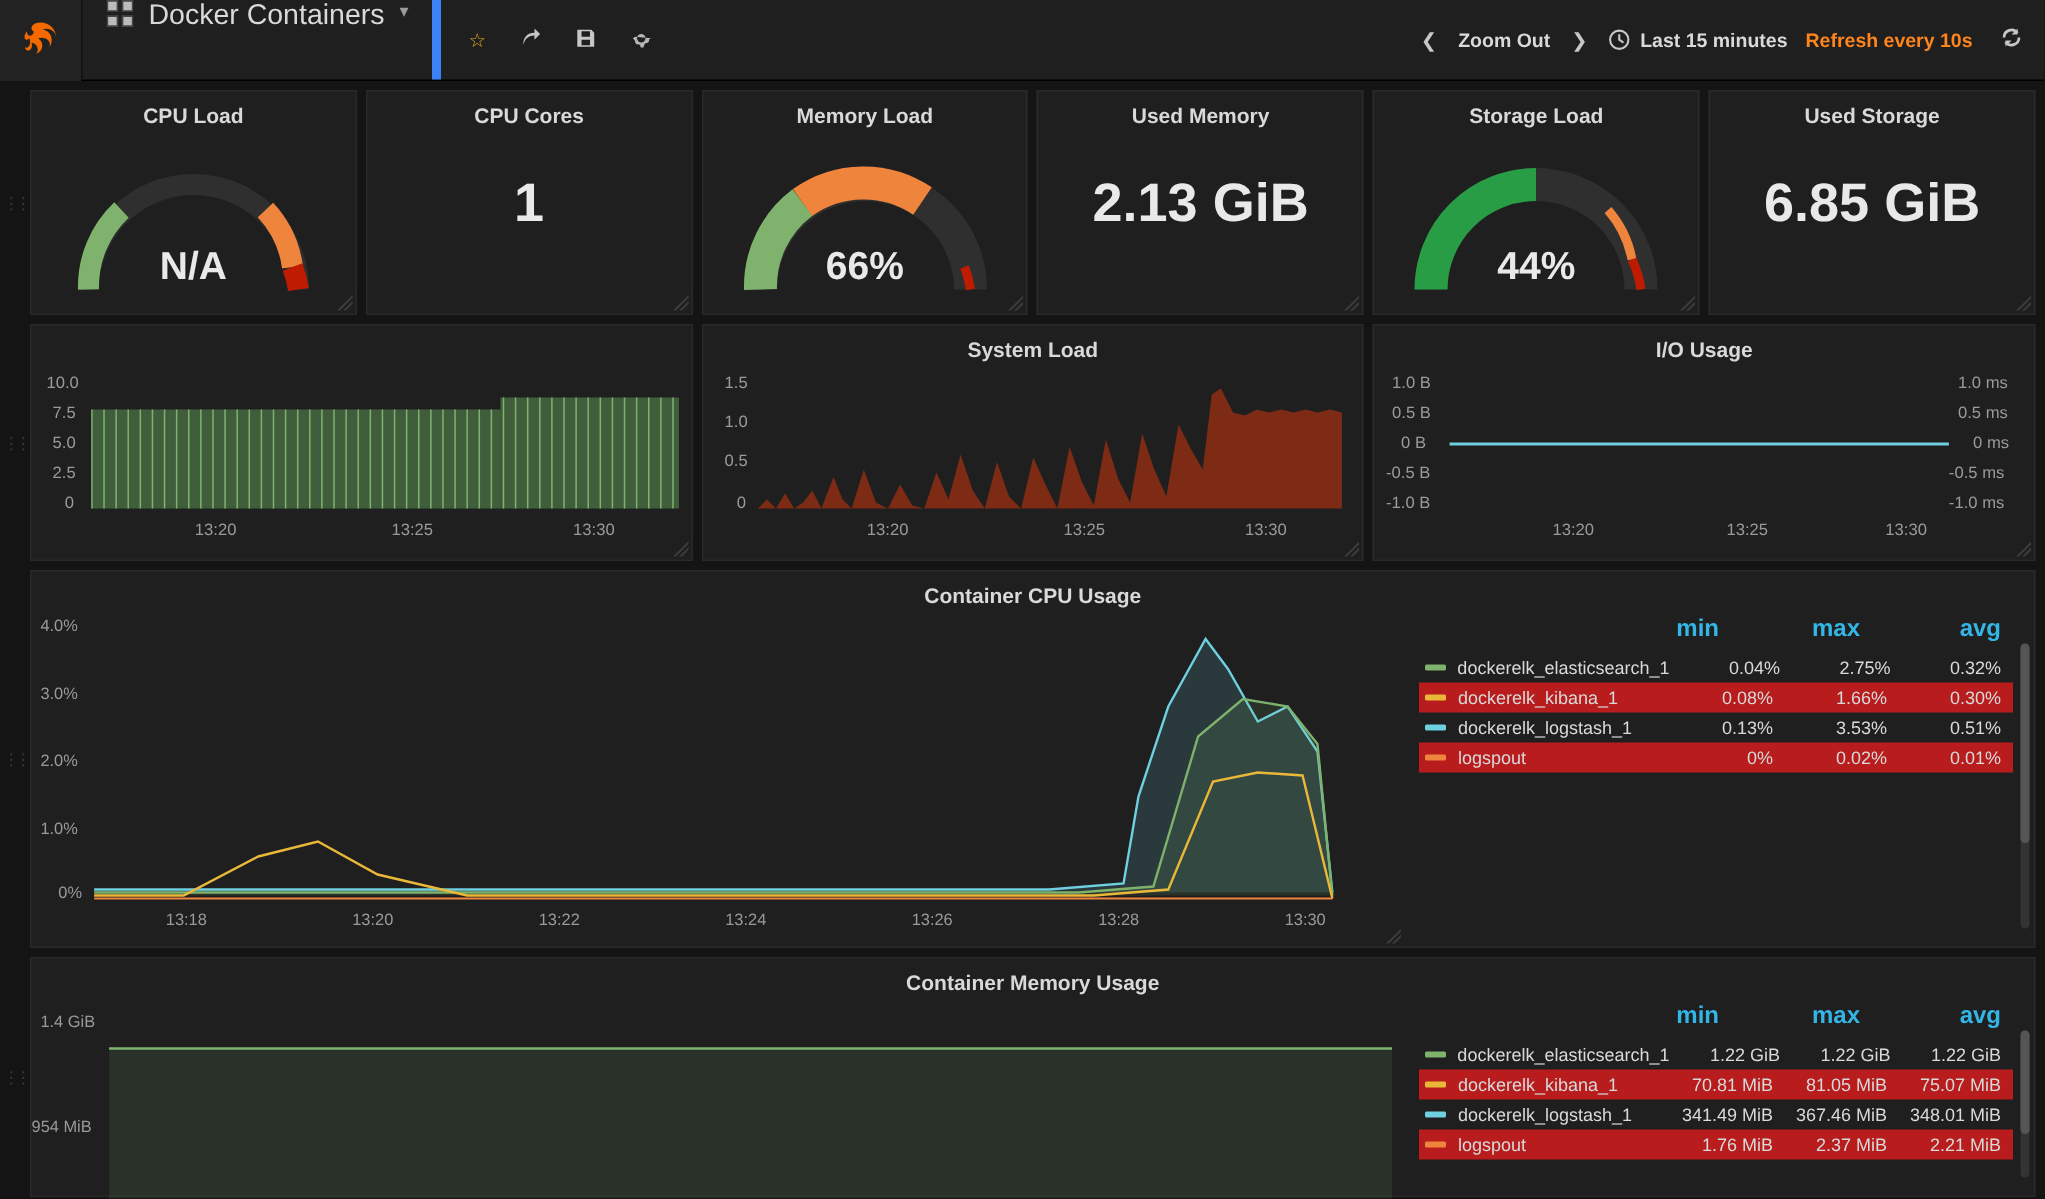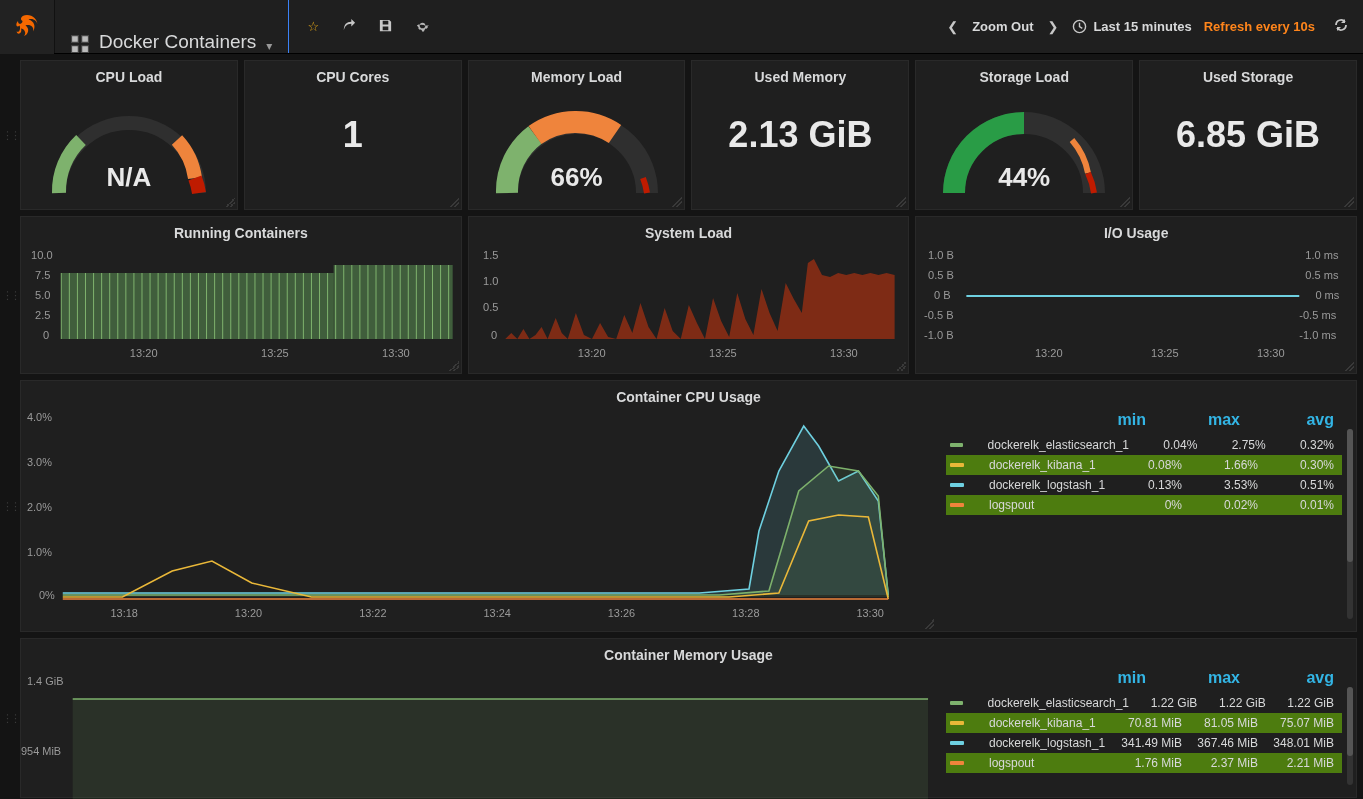--- a/index.html
+++ b/index.html
@@ -1,21 +1,21 @@
 <!DOCTYPE html>
 <html><head>
 <meta charset="utf-8">
 <style>
 * { box-sizing: border-box; margin: 0; padding: 0; }
 body { background: #141414; color: #d8d9da; font-family: -apple-system, "Helvetica Neue", Arial, sans-serif; font-size: 13px; width: 1363px; overflow: hidden; }
 
 
 .nav { display: flex; align-items: center; background: #1f1f1f; height: 54px; border-bottom: 1px solid #000; }
 .nav .logo { width: 54px; height: 54px; display: flex; align-items: center; justify-content: center; background: #222; }
-.nav .dash-picker { display: flex; align-items: flex-end; gap: 10px; padding: 0 16px; height: 100%; border-left: 1px solid #111; border-right: 1px solid #3b82f6; color: #d8d9da; font-size: 19px; font-weight: 500; cursor: pointer; }
+.nav .dash-picker { display: flex; align-items: flex-start; gap: 10px; padding: 0 16px; height: 100%; border-left: 1px solid #111; border-right: 6px solid #3b82f6; color: #d8d9da; font-size: 19px; font-weight: 500; cursor: pointer; }
 .nav .toolbar { display: flex; align-items: center; gap: 22px; padding: 0 18px; }
 .nav .toolbar .ico { color: #c7c7c7; cursor: pointer; }
 .nav .spacer { flex: 1; }
 .nav .time { display: flex; align-items: center; gap: 12px; padding: 0 14px; color: #d8d9da; }
 .nav .time .chev { color: #c7c7c7; cursor: pointer; padding: 0 2px; }
 .nav .time .zoom { font-weight: 600; cursor: pointer; }
 .nav .time .range { display: flex; align-items: center; gap: 6px; font-weight: 600; cursor: pointer; }
 .nav .time .refresh { color: #ff851b; font-weight: 600; cursor: pointer; }
 .nav .time .rl { color: #c7c7c7; cursor: pointer; margin-left: 6px; }
 
@@ -43,23 +43,23 @@
 .chart { position: absolute; left: 8px; right: 8px; top: 30px; bottom: 8px; }
 
 
 .row3 .panel, .row4 .panel { flex: 1; height: 252px; }
 .wide { display: flex; }
 .wide .chartcol { flex: 1; position: relative; }
 .wide .legendcol { width: 420px; padding: 30px 14px 0 10px; position: relative; }
 .legend-head { display: flex; justify-content: flex-end; gap: 34px; color: #33b5e5; font-size: 16px; font-weight: 600; margin-bottom: 6px; padding-right: 8px; }
 .legend-head span:nth-child(1){ width:60px; text-align:right;} .legend-head span:nth-child(2){ width:60px; text-align:right;} .legend-head span:nth-child(3){ width:60px; text-align:right;}
 .legend-row { display: flex; align-items: center; font-size: 12px; color: #d8d9da; padding: 3px 8px 3px 4px; }
-.legend-row.alt { background: #4d7c0f; }
+.legend-row.alt { background: #b91c1c; }
 .legend-row .sw { width: 14px; height: 4px; border-radius: 1px; margin-right: 8px; }
-.legend-row .nm { flex: 1; margin-left: 17px; }
+.legend-row .nm { flex: 1; }
 .legend-row .v { width: 76px; text-align: right; }
 .legend-scroll { position: absolute; right: 3px; top: 48px; bottom: 12px; width: 6px; background: #333; border-radius: 3px; }
 .legend-scroll .thumb { position: absolute; left: 0; right: 0; top: 0; height: 70%; background: #555; border-radius: 3px; }
 
 
 .axis { fill: #9a9a9a; font-size: 11px; }
 </style>
 </head>
 <body>
 
@@ -181,21 +181,20 @@
     <div class="title">Used Storage</div>
     <div class="bignum">6.85 GiB</div>
     <div class="resize"></div>
   </div>
 </div>
 
 <div class="row row2">
   <div class="drag"></div>
 
   <div class="panel">
-    <div class="title">Running Containers</div>
     <div class="chart">
       <svg width="100%" height="100%" viewBox="0 0 420 118" preserveAspectRatio="none">
         <g class="axis">
           <text x="2" y="12">10.0</text>
               <text x="6" y="32">7.5</text>
               <text x="6" y="52">5.0</text>
               <text x="6" y="72">2.5</text>
               <text x="14" y="92">0</text>
           <text x="100" y="110">13:20</text>
               <text x="230" y="110">13:25</text>

